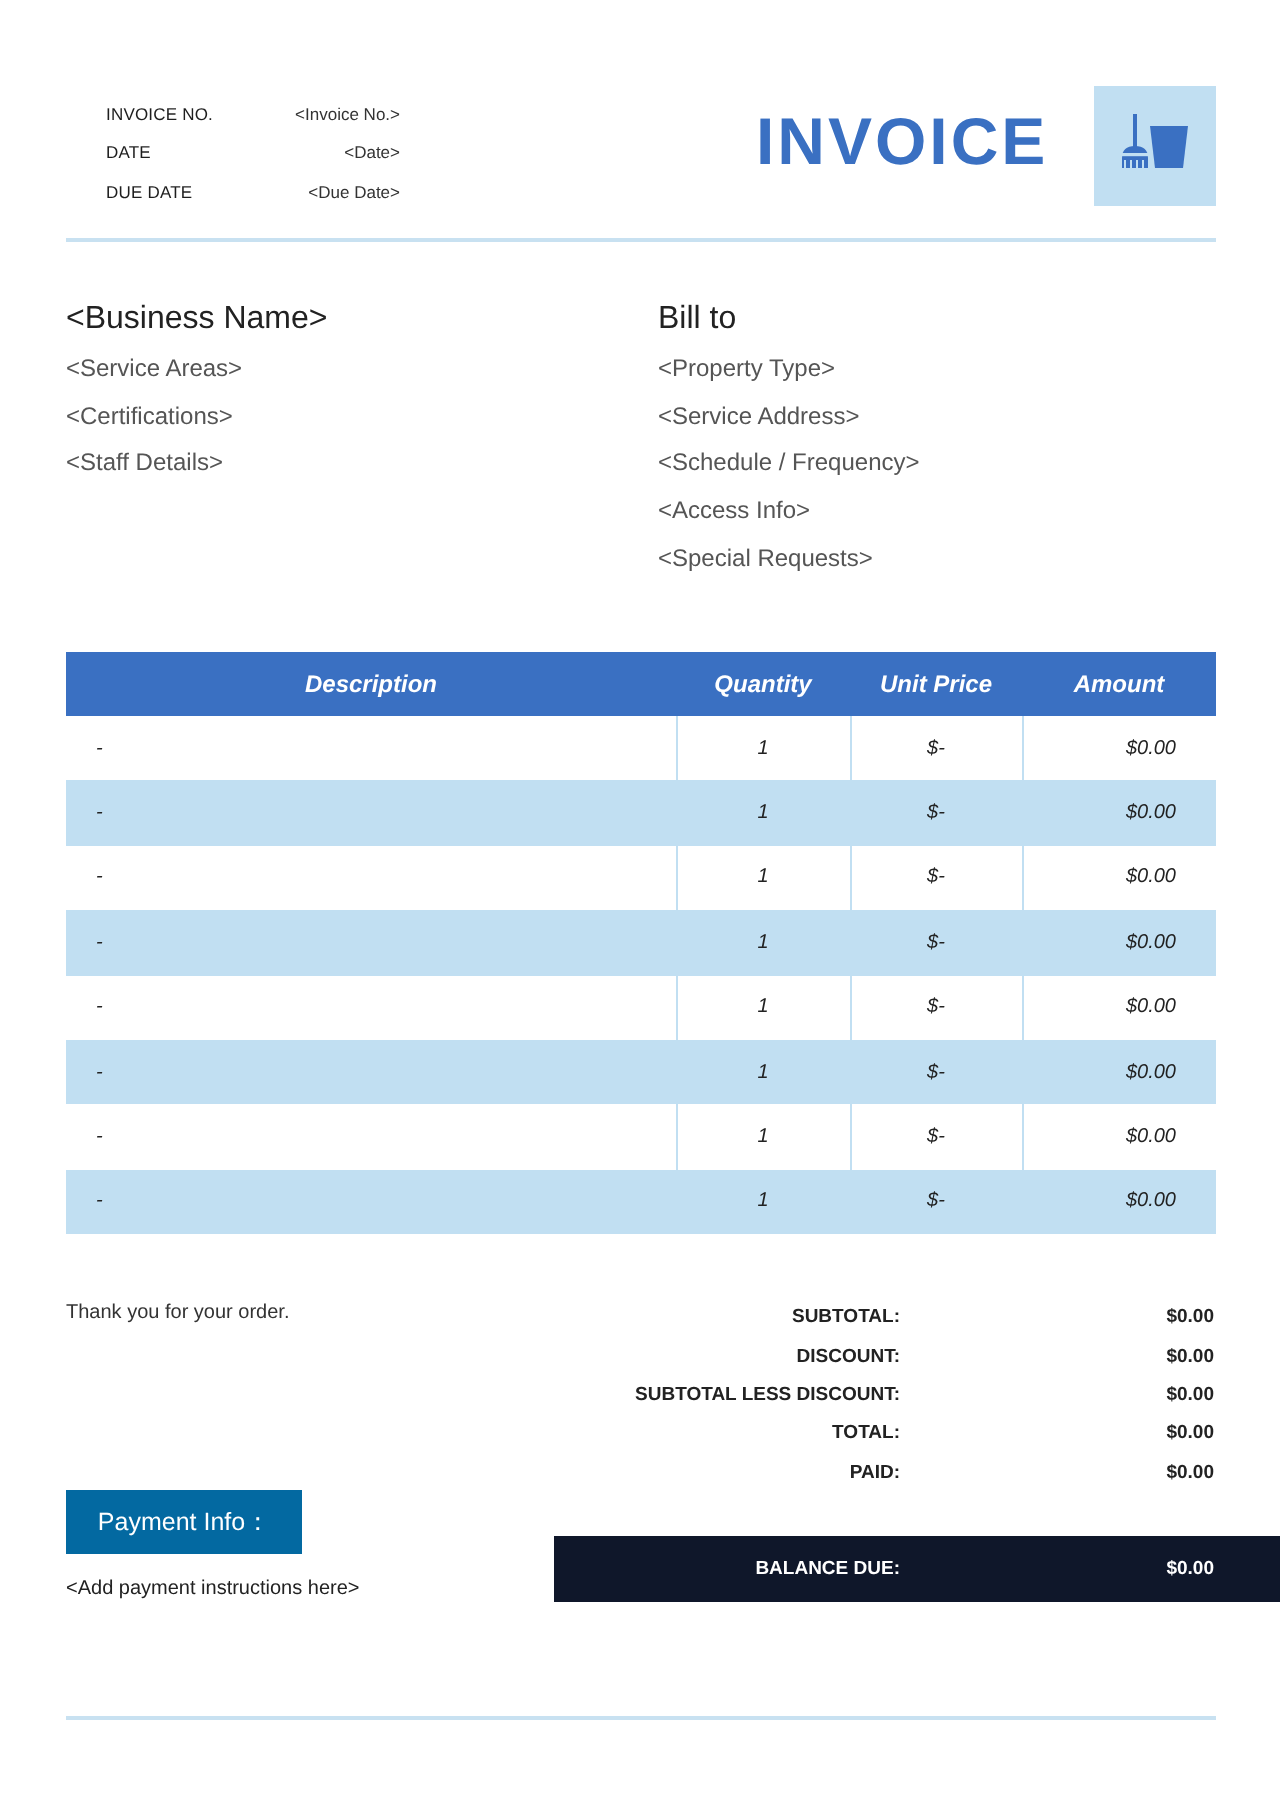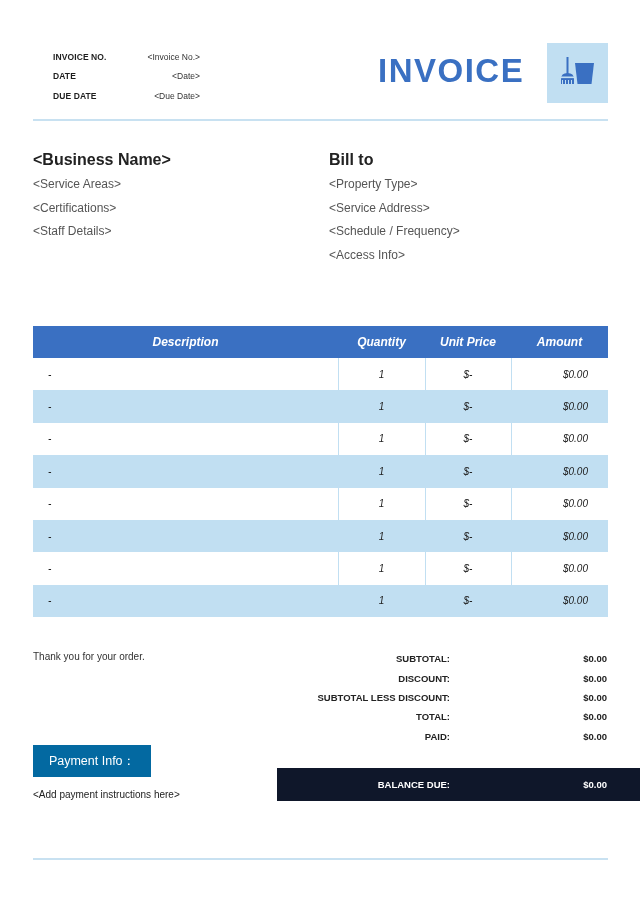--- a/index.html
+++ b/index.html
@@ -1,30 +1,30 @@
 <!DOCTYPE html>
 <html><head>
 <meta charset="utf-8">
 <style>
   * { box-sizing: border-box; margin: 0; padding: 0; }
   html, body { width: 640px; height: 906px; background: #ffffff; overflow: hidden; }
   body { position: relative; font-family: "Liberation Sans", "DejaVu Sans", sans-serif; color: #222; }
 
   .meta { position: absolute; left: 33px; top: 47px; width: 167px; }
   .meta-row { display: flex; justify-content: space-between; height: 19.5px; align-items: center; font-size: 8.5px; }
-  .meta-label { font-weight: bold; color: #1e1e1e; letter-spacing: 0.1px; padding-left: 20px; }
+  .meta-label { font-weight: normal; color: #1e1e1e; letter-spacing: 0.1px; padding-left: 20px; }
   .meta-value { color: #333; }
 
   .title { position: absolute; left: 378px; top: 52px; font-size: 33px; font-weight: bold; color: #3a70c2; letter-spacing: 1.5px; }
   .logo-box { position: absolute; left: 547px; top: 43px; width: 61px; height: 60px; background: #c1dff2; display: flex; align-items: center; justify-content: center; }
 
   .divider { position: absolute; left: 33px; width: 575px; height: 2px; background: #c8e1f1; }
 
   .party { position: absolute; top: 151px; }
-  .party-title { font-size: 16px; font-weight: bold; color: #222; height: 26px; }
+  .party-title { font-size: 16px; font-weight: normal; color: #222; height: 26px; }
   .party-line { font-size: 12px; color: #555; height: 23.7px; line-height: 14px; }
 
   .items { position: absolute; left: 33px; top: 326px; width: 575px; border-collapse: collapse; table-layout: fixed; font-style: italic; }
   .items th { background: #3a70c2; color: #fff; font-weight: bold; font-size: 12px; height: 32px; text-align: center; }
   .items td { height: 32.4px; font-size: 10px; color: #222; text-align: center; }
   .items td.desc { text-align: left; padding-left: 15px; }
   .items td.amt { text-align: right; padding-right: 20px; }
   .items tr.odd td { background: #fff; }
   .items tr.odd td.qty, .items tr.odd td.unit, .items tr.odd td.amt { border-left: 1px solid #c1dff2; }
   .items tr.even td { background: #c1dff2; }
@@ -82,20 +82,21 @@
   <div class="party-line">&lt;Certifications&gt;</div>
   <div class="party-line">&lt;Staff Details&gt;</div>
 </div>
 
 <div class="party" style="left:329px;">
   <div class="party-title">Bill to</div>
   <div class="party-line">&lt;Property Type&gt;</div>
   <div class="party-line">&lt;Service Address&gt;</div>
   <div class="party-line">&lt;Schedule / Frequency&gt;</div>
   <div class="party-line">&lt;Access Info&gt;</div>
+  <div class="party-line">&lt;Special Requests&gt;</div>
 </div>
 
 <table class="items">
   <colgroup>
     <col style="width:305px">
       <col style="width:87px">
       <col style="width:86px">
       <col style="width:97px">
   </colgroup>
   <thead>

